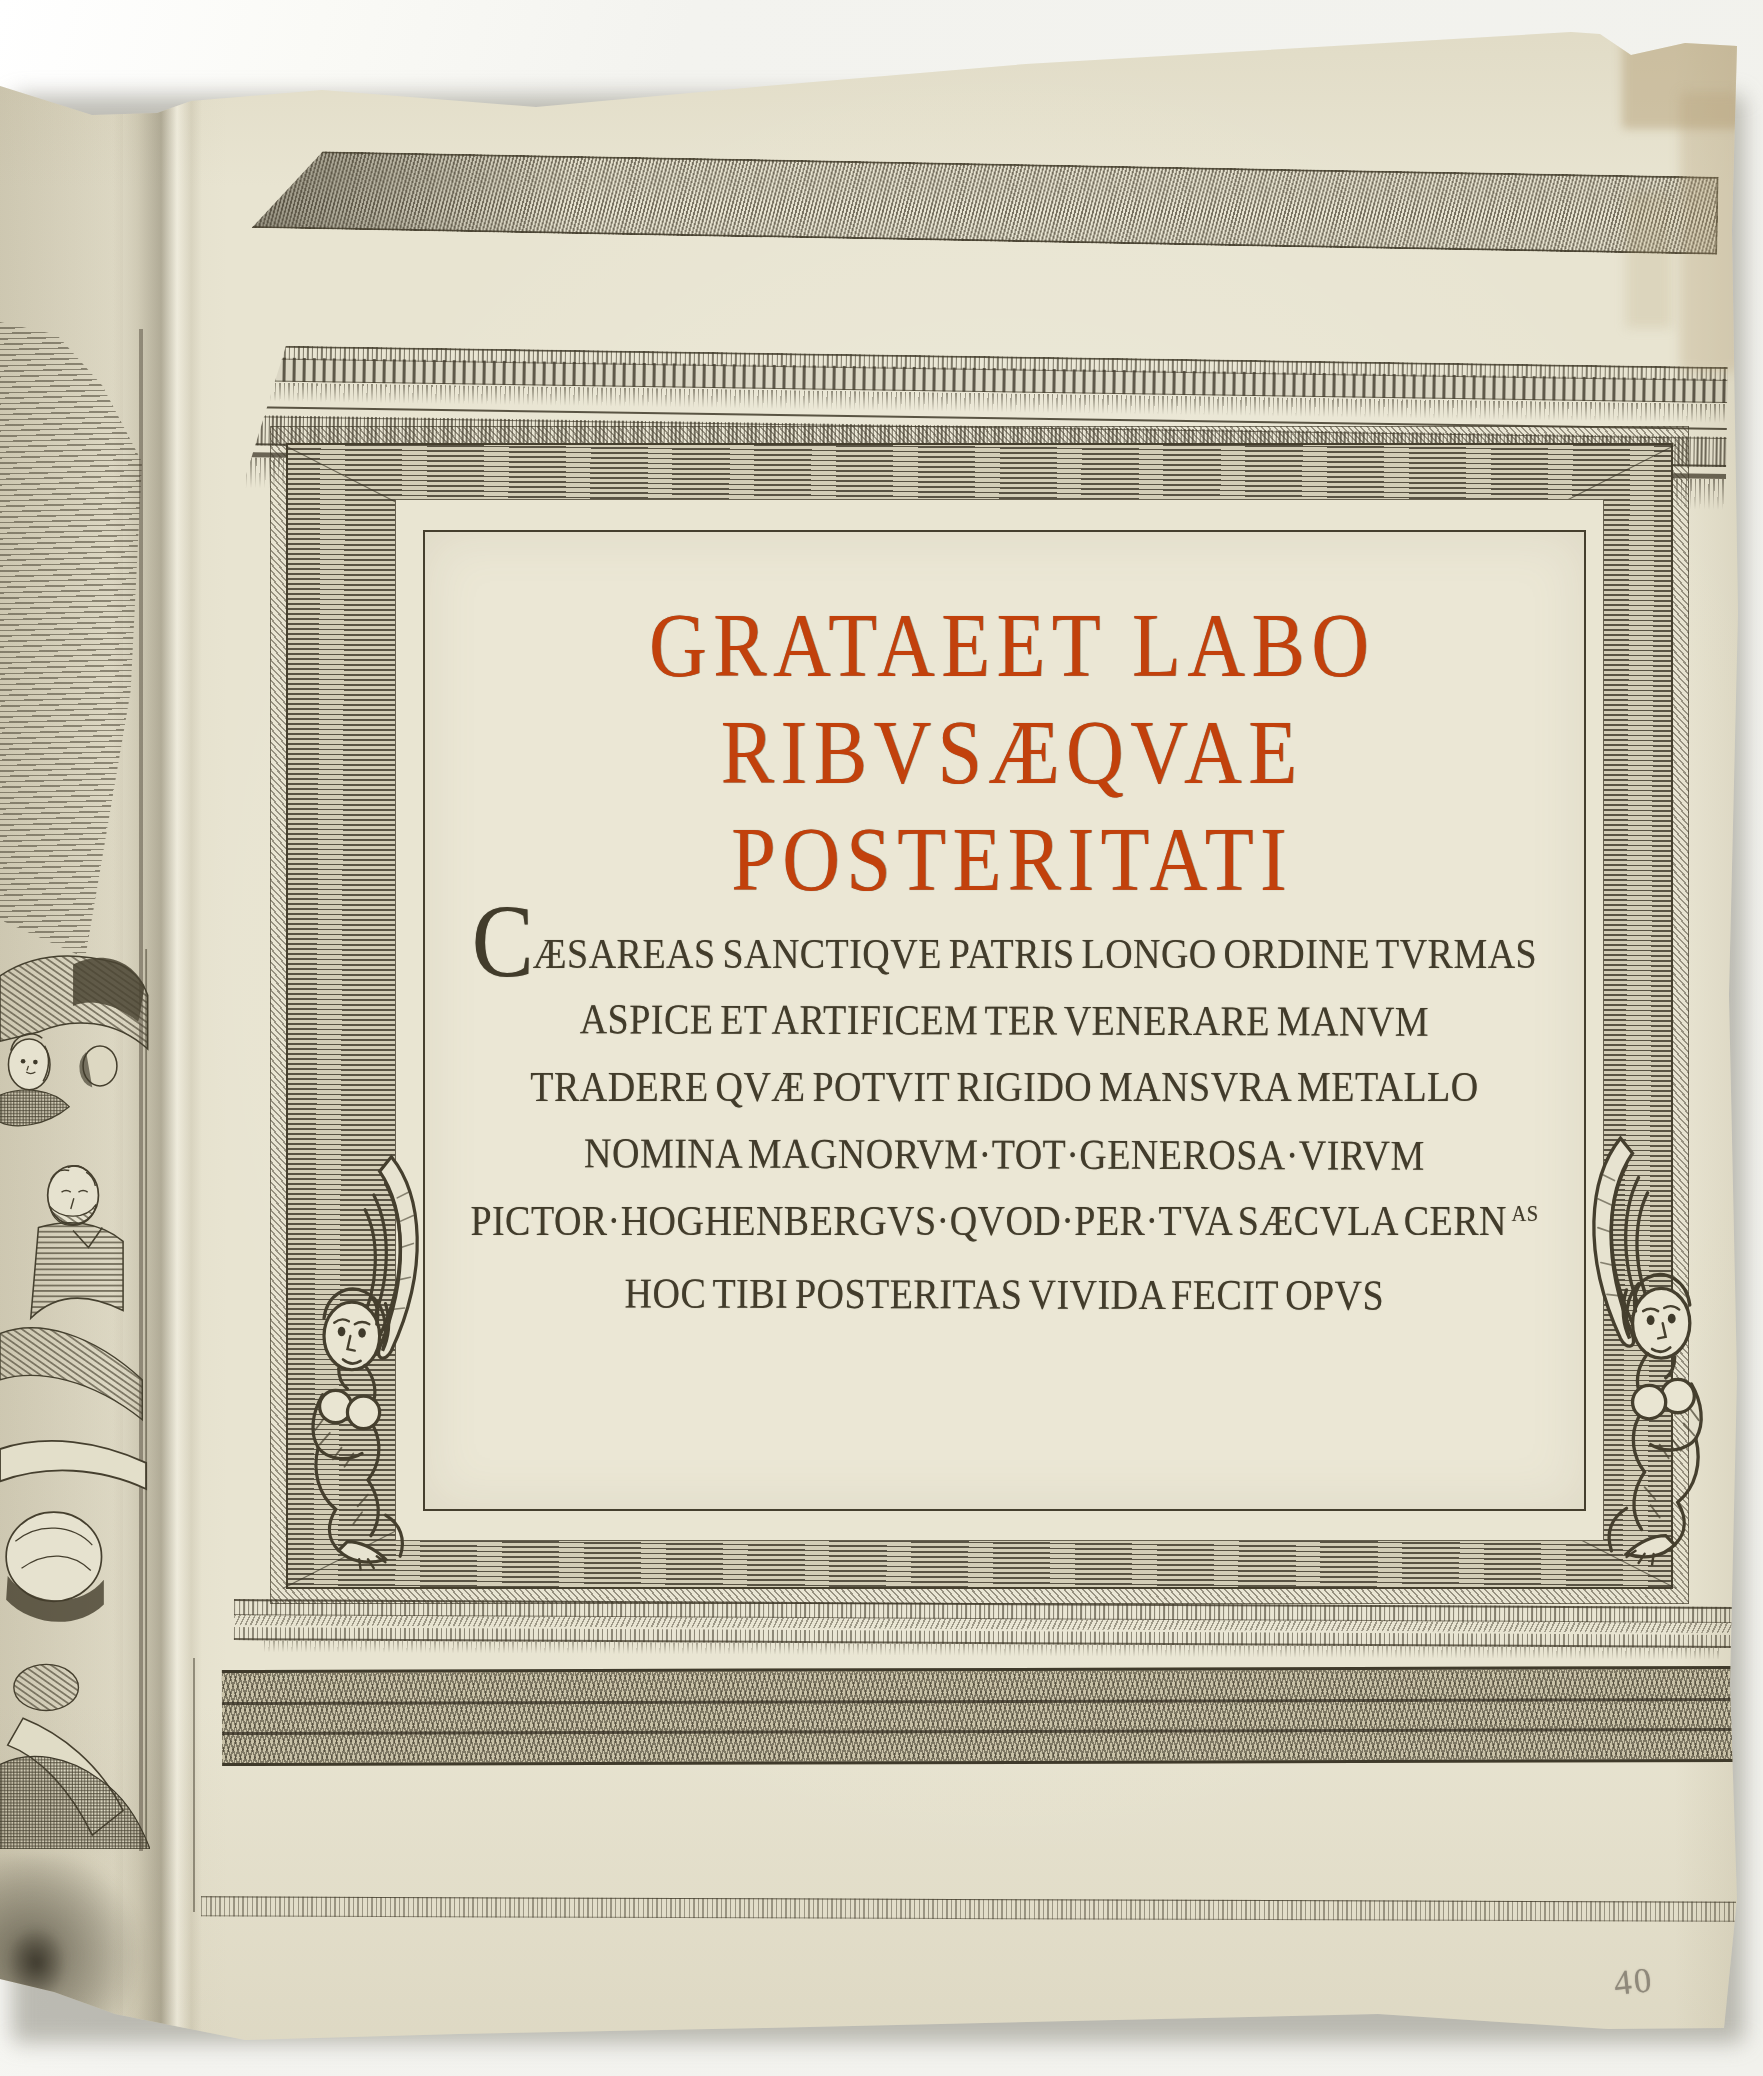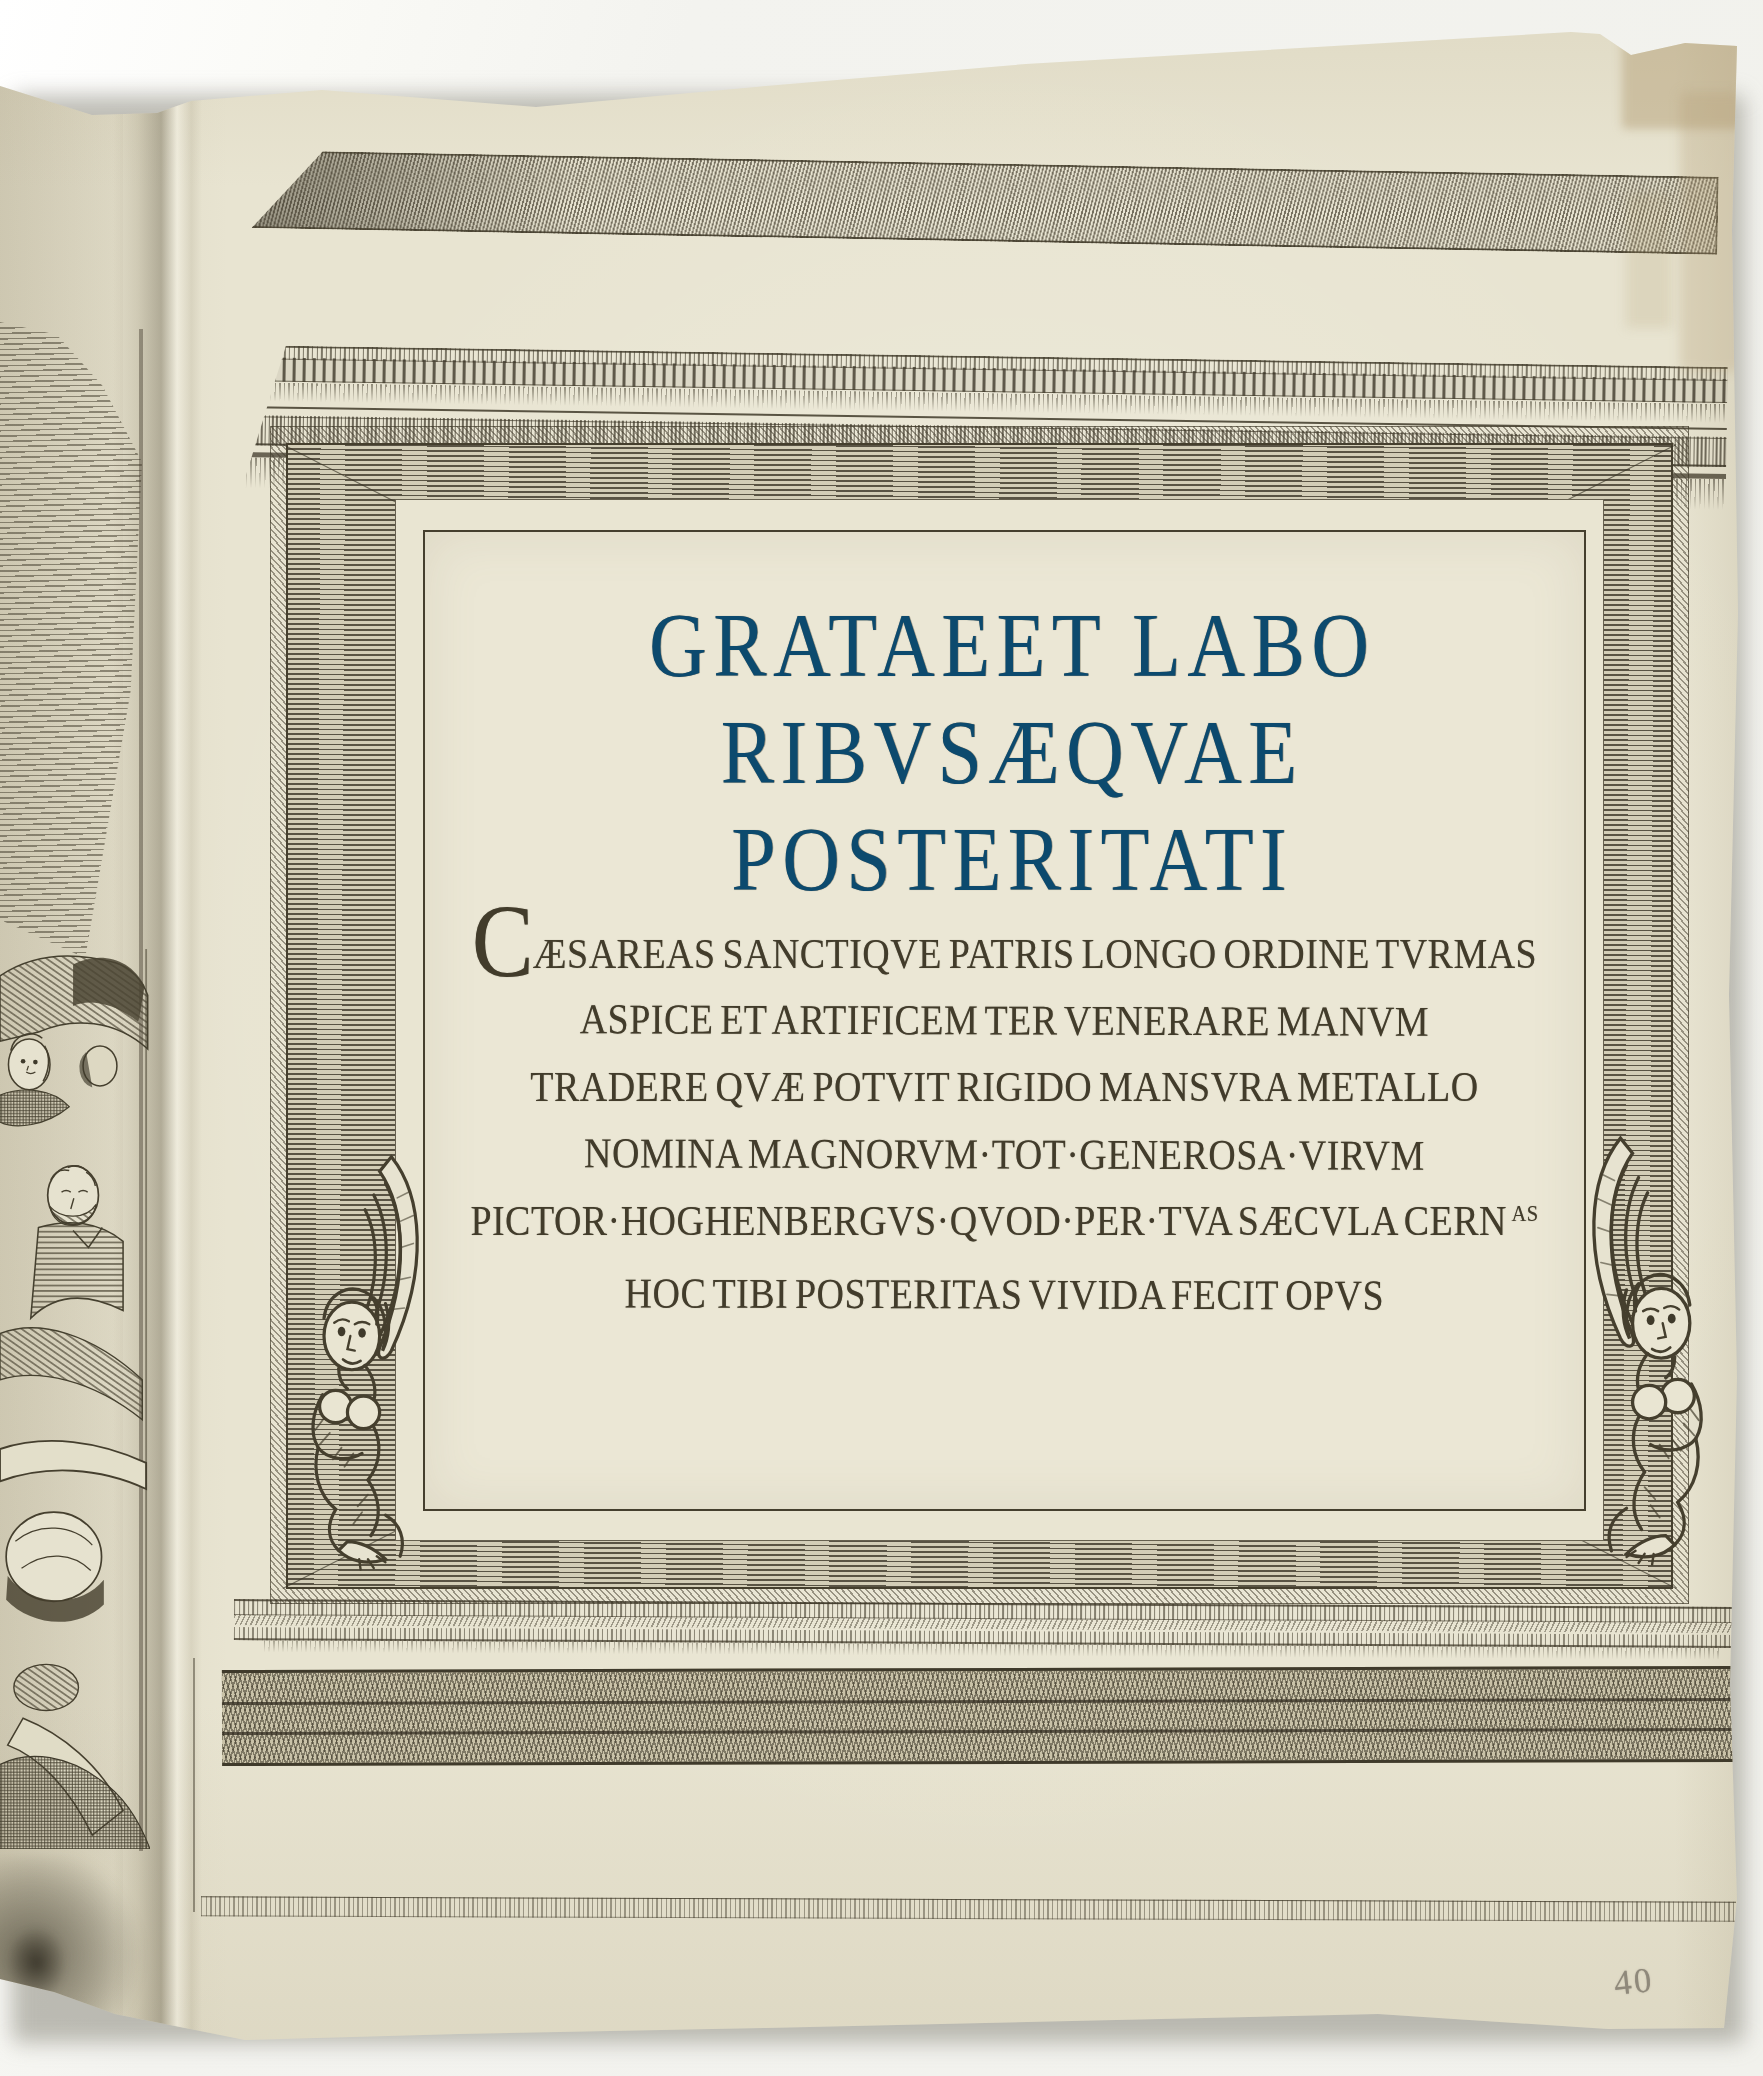--- a/index.html
+++ b/index.html
@@ -106,21 +106,21 @@
     background:#e9e5d2;border:1.5px solid rgba(69,63,46,.8);
   }
   .panel{
     position:absolute;left:423px;top:530px;width:1159px;height:977px;
     background:#ebe7d5;border:2.3px solid #453f2e;
     box-shadow:inset 0 0 54px rgba(140,128,96,.14);
   }
   
   .title{
     position:absolute;left:23px;right:7.7px;top:60px;text-align:center;
-    color:#0c4a6e;
+    color:#c2410c;
   }
   .title-line{
     font-size:80px;letter-spacing:.08em;line-height:107px;white-space:nowrap;
     transform:scaleY(1.15);
     text-shadow:0.8px 0 0 rgba(62,56,40,.35), 0 0 0.8px rgba(62,56,40,.5);
   }
   .verse{
     position:absolute;left:6.1px;right:6.1px;top:384px;text-align:center;color:#423c2b;
   }
   .vline{

